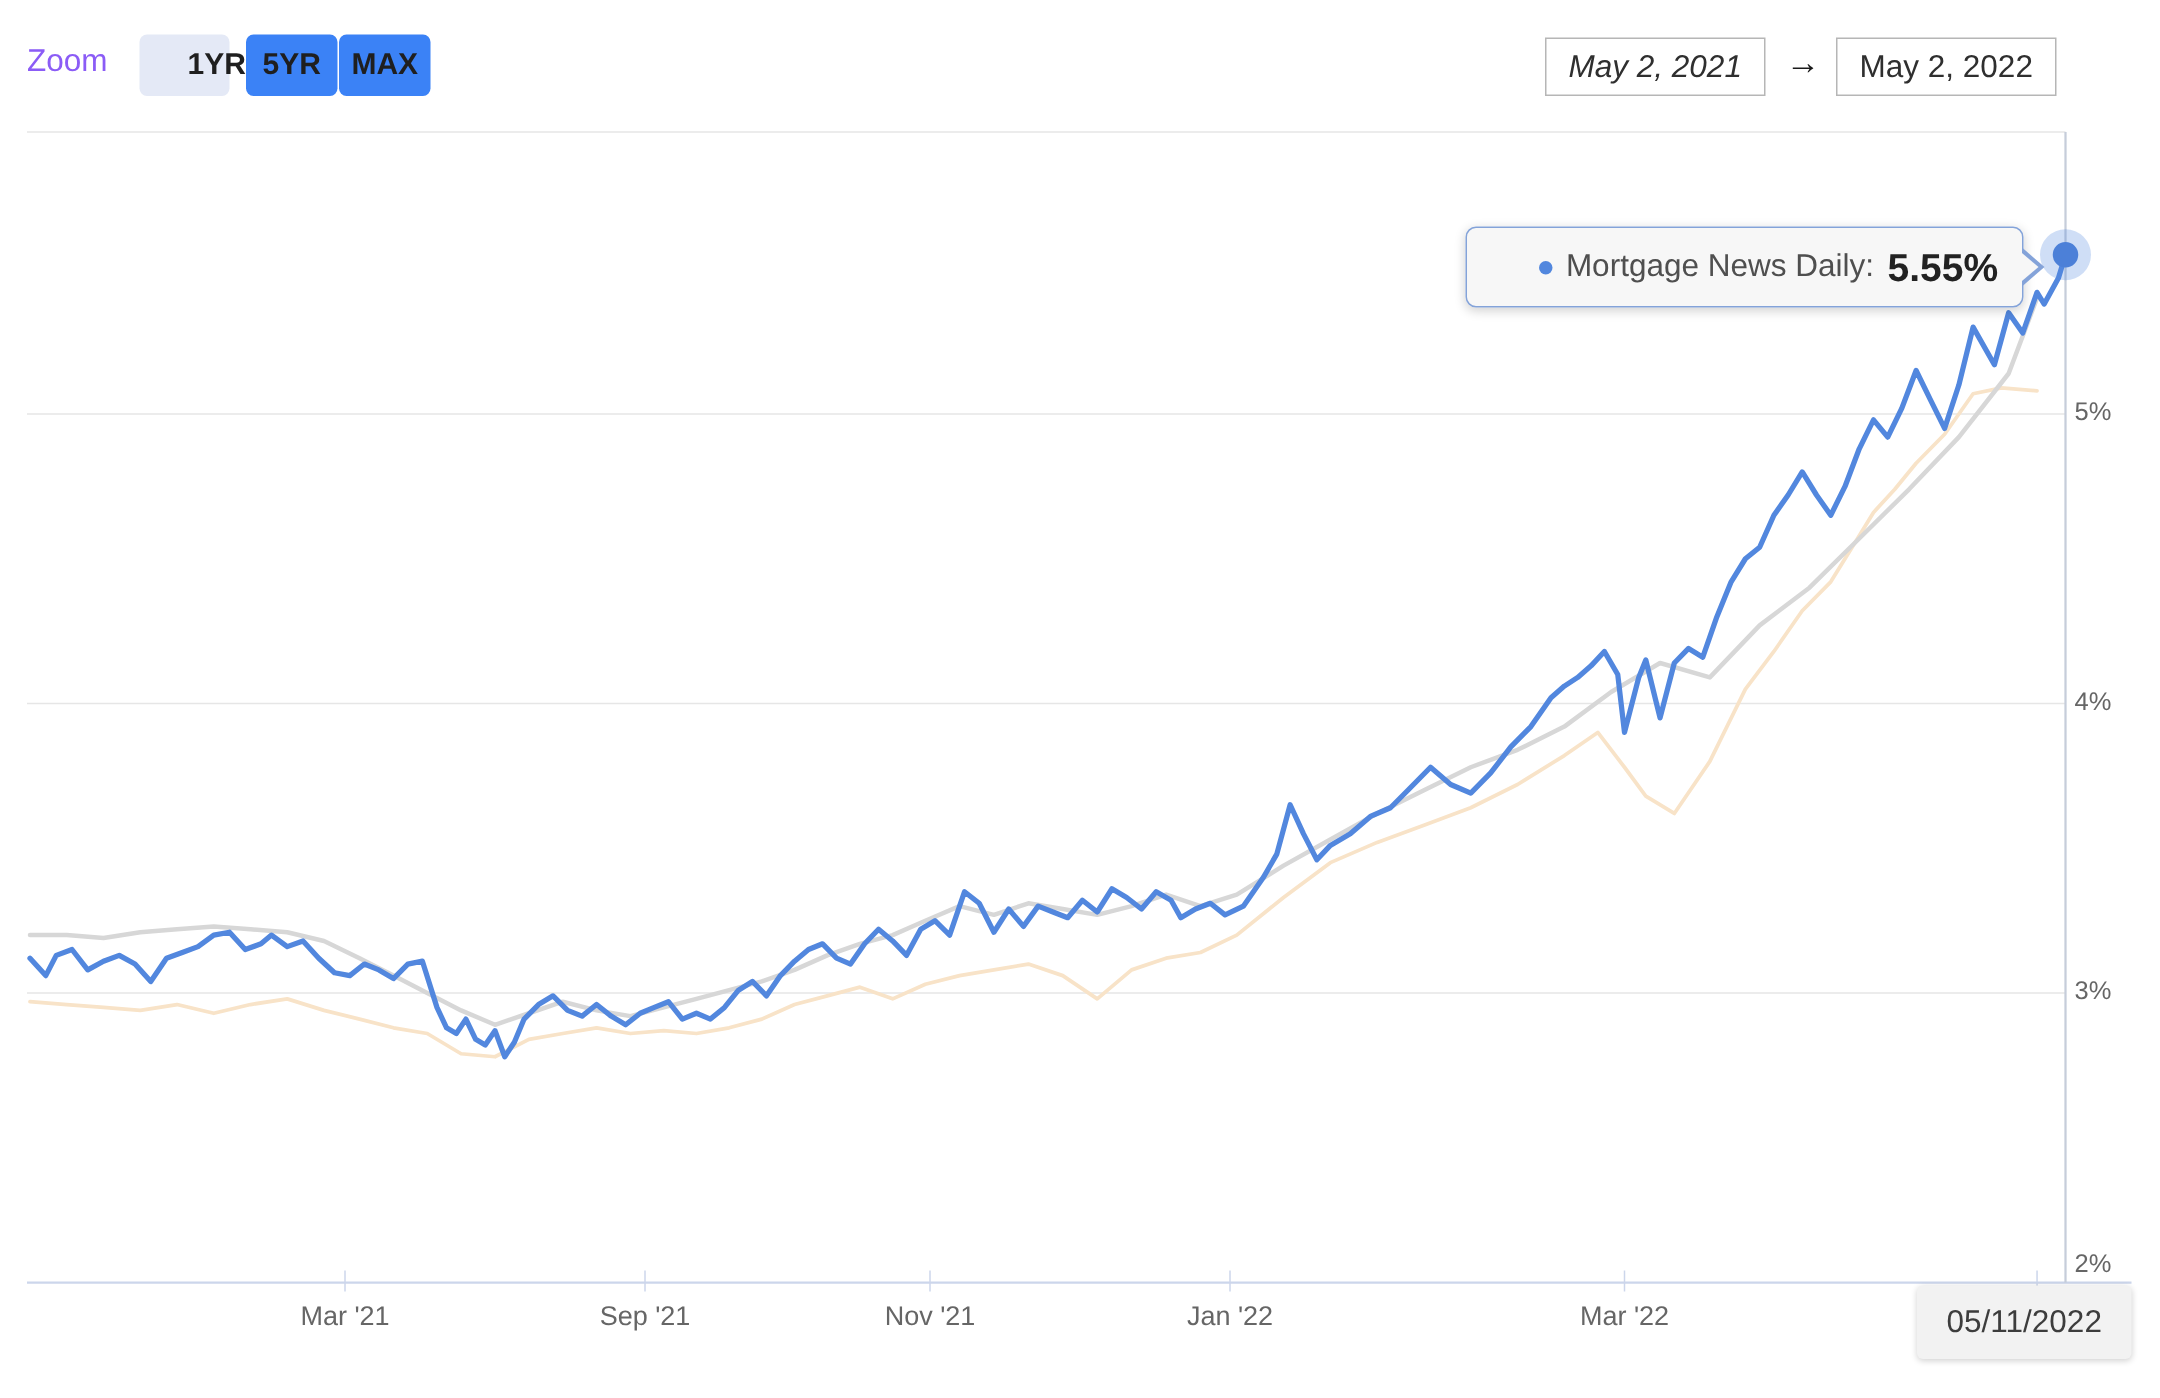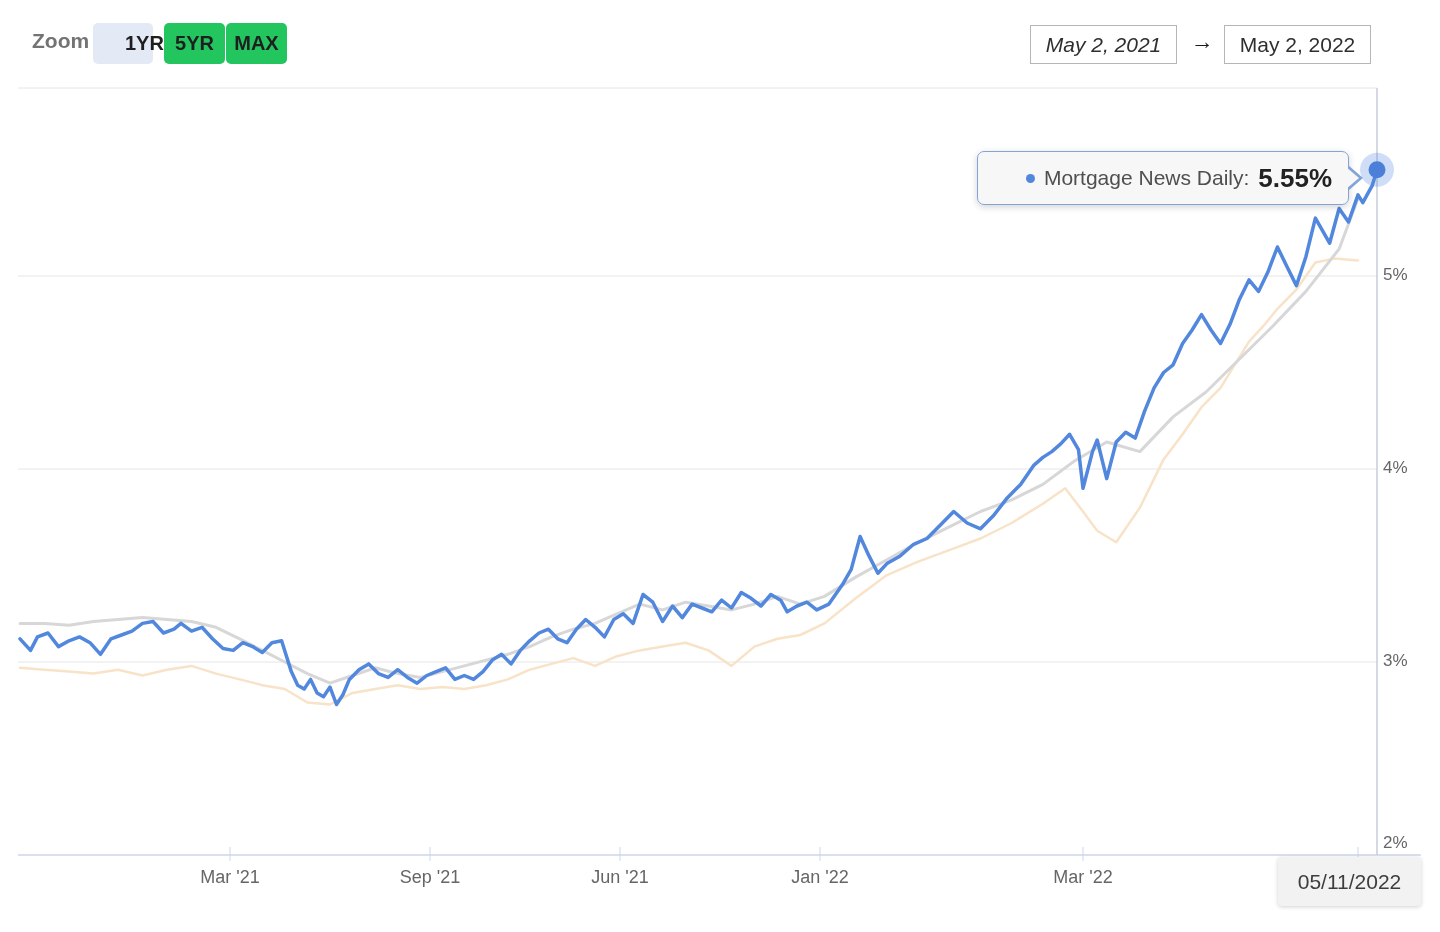--- a/index.html
+++ b/index.html
@@ -1,22 +1,22 @@
 <!DOCTYPE html>
 <html><head>
 <meta charset="utf-8">
 <style>
   * { margin:0; padding:0; box-sizing:border-box; }
   html,body { width:1440px; height:932px; background:#ffffff; overflow:hidden;
               font-family:"Liberation Sans", sans-serif; }
   .abs { position:absolute; }
 
   
-  #zoom-label { left:32px; top:29px; font-size:21px; font-weight:700; color:#737373; }
-  .range-btn { top:23px; height:41px; border:none; border-radius:5px; background:#22c55e;
+  #zoom-label { left:18px; top:29px; font-size:21px; font-weight:400; color:#8b5cf6; }
+  .range-btn { top:23px; height:41px; border:none; border-radius:5px; background:#3b82f6;
                font-family:"Liberation Sans",sans-serif; font-size:20px; font-weight:700;
                color:#1f1f1f; cursor:pointer; text-align:center; }
   .range-btn.active { background:#e4e9f6; }
   #btn-1yr { left:93px;  width:60px;padding-left:32px; }
   #btn-5yr { left:164px; width:61px; }
   #btn-max { left:226px; width:61px; }
   .date-box { top:25px; width:147px; height:39px; border:1px solid #b6b6b6; background:#fff;
               font-family:"Liberation Sans",sans-serif; font-size:21px; color:#2f2f2f;
               text-align:center; border-radius:0; }
   #date-from { left:1030px;font-style:italic; }
@@ -83,21 +83,21 @@
       <polyline points="20.0,623.4 44.5,623.4 69.0,625.3 93.5,621.5 118.0,619.5 142.5,617.6 167.0,619.5 191.5,621.5 216.0,627.3 239.7,638.8 262.3,650.4 284.8,662.0 307.4,673.6 330.0,683.2 352.6,675.5 375.2,667.8 397.7,673.6 420.3,677.4 442.5,671.6 464.3,665.9 486.1,660.1 507.9,654.3 529.7,646.6 551.5,636.9 573.3,629.2 595.1,623.4 616.9,613.8 639.7,604.1 662.6,609.9 685.6,602.2 708.5,606.0 731.5,609.9 754.4,604.1 777.4,596.4 800.3,604.1 824.5,596.4 855.7,577.1 886.9,559.7 918.1,542.3 949.3,526.9 980.5,511.5 1011.7,499.9 1042.9,484.4 1074.1,461.3 1106.7,442.0 1139.9,451.6 1173.1,416.9 1206.3,391.8 1239.5,359.0 1272.7,326.2 1305.9,291.4 1339.1,249.0 1358.0,198.8" fill="none" stroke="#d7d7d7" stroke-width="3" stroke-linejoin="round" stroke-linecap="round"></polyline>
       <polyline points="20.0,638.8 30.5,650.4 37.5,636.9 48.0,633.0 58.5,646.6 69.0,640.8 79.5,636.9 90.0,642.7 100.5,654.3 111.0,638.8 121.5,635.0 132.0,631.1 142.5,623.4 153.0,621.5 163.5,633.0 174.0,629.2 181.0,623.4 191.5,631.1 202.0,627.3 212.5,638.8 223.0,648.5 233.2,650.4 242.9,642.7 252.6,646.6 262.3,652.4 271.9,642.7 281.6,640.8 291.3,671.6 297.7,685.2 304.2,689.0 310.6,679.4 317.1,692.9 323.5,696.7 330.0,687.1 336.5,704.5 342.9,694.8 349.4,679.4 359.0,669.7 368.7,663.9 378.4,673.6 388.1,677.4 397.7,669.7 407.4,677.4 417.1,683.2 426.8,675.5 436.2,671.6 445.6,667.8 454.9,679.4 464.3,675.5 473.6,679.4 483.0,671.6 492.3,660.1 501.6,654.3 511.0,663.9 520.3,650.4 529.7,640.8 539.0,633.0 548.4,629.2 557.7,638.8 567.0,642.7 576.4,629.2 585.7,619.5 595.1,627.3 604.4,636.9 613.8,619.5 623.3,613.8 633.1,623.4 643.0,594.5 652.8,602.2 662.6,621.5 672.5,606.0 682.3,617.6 692.1,604.1 702.0,608.0 711.8,611.8 721.6,600.2 731.5,608.0 741.3,592.5 751.1,598.3 761.0,606.0 770.8,594.5 780.7,600.2 787.2,611.8 797.0,606.0 806.9,602.2 816.7,609.9 828.9,604.1 842.3,584.8 851.2,569.4 860.1,536.5 869.0,555.9 877.9,573.2 886.9,563.6 900.2,555.9 913.6,544.3 927.0,538.5 940.4,525.0 953.7,511.5 967.1,523.0 980.5,528.8 993.8,515.3 1007.2,497.9 1020.6,484.4 1034.0,465.1 1042.9,457.4 1051.8,451.6 1060.7,443.9 1069.6,434.3 1078.5,449.7 1083.0,488.3 1092.5,451.6 1097.2,440.0 1106.7,478.6 1116.2,442.0 1125.7,432.3 1135.2,438.1 1144.6,411.1 1154.1,387.9 1163.6,372.5 1173.1,364.8 1182.6,343.5 1192.1,330.0 1201.5,314.6 1211.0,330.0 1220.5,343.5 1230.0,324.3 1239.5,299.2 1249.0,279.9 1258.5,291.4 1267.9,272.1 1277.4,247.0 1286.9,266.4 1296.4,285.6 1305.9,256.7 1315.4,218.1 1329.6,243.2 1339.1,208.5 1348.5,222.0 1358.0,194.9 1362.8,202.7 1372.3,185.3 1377.0,169.9" fill="none" stroke="#5287de" stroke-width="3.5" stroke-linejoin="round" stroke-linecap="round"></polyline>
     </g>
   <circle id="marker-halo" r="17" fill="rgba(82,135,222,0.28)" cx="1377" cy="169.85000000000002"></circle>
   <circle id="marker-dot" r="8.5" fill="#4c80d8" cx="1377" cy="169.85000000000002"></circle>
 </svg>
 
 <div id="x-labels">
     <div class="x-tick-label" style="left: 230px;">Mar '21</div>
     <div class="x-tick-label" style="left: 430px;">Sep '21</div>
-    <div class="x-tick-label" style="left: 620px;">Jun '21</div>
+    <div class="x-tick-label" style="left: 620px;">Nov '21</div>
     <div class="x-tick-label" style="left: 820px;">Jan '22</div>
     <div class="x-tick-label" style="left: 1083px;">Mar '22</div>
     <div class="x-tick-label" style="left: 1358.03px;">May '22</div>
   </div>
 <div id="y-labels">
     <div class="y-tick-label" style="top: 833px;">2%</div>
     <div class="y-tick-label" style="top: 651px;">3%</div>
     <div class="y-tick-label" style="top: 458px;">4%</div>
     <div class="y-tick-label" style="top: 265px;">5%</div>
   </div>

